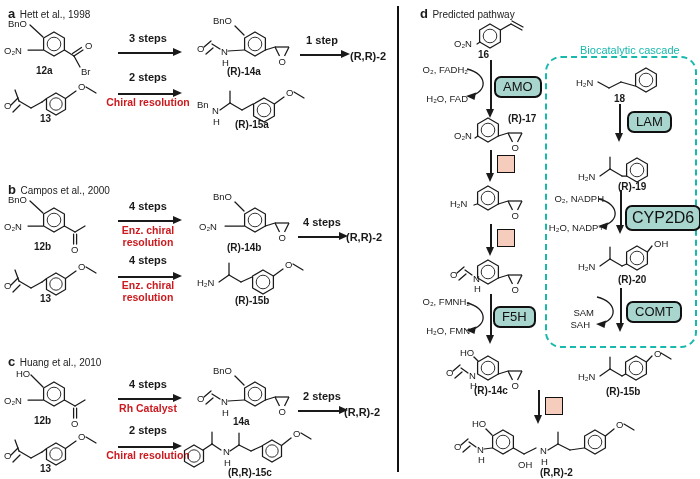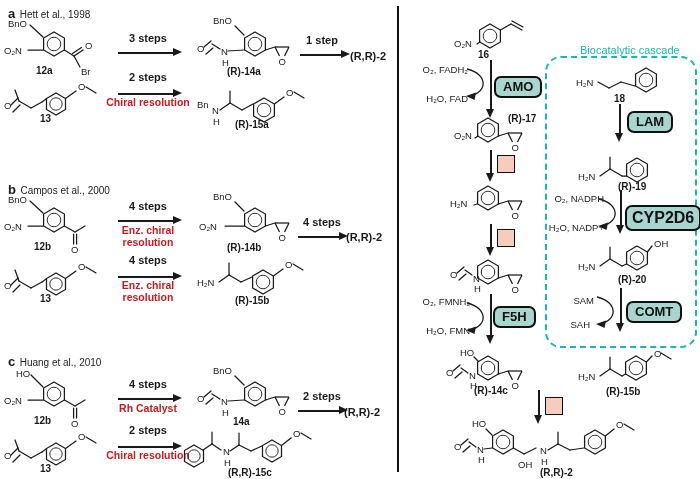--- a/index.html
+++ b/index.html
@@ -10,21 +10,21 @@
   .ptitle{font-size:10px;color:#222;white-space:nowrap;}
   .steps{font-weight:bold;font-size:11px;text-align:center;color:#1a1a1a;}
   .cond{font-weight:bold;font-size:10.5px;text-align:center;color:#cc1a1f;line-height:1.13;}
   .prod{font-weight:bold;font-size:11px;white-space:nowrap;}
   .harrow{height:1.7px;background:#1a1a1a;}
   .harrow:after{content:"";position:absolute;right:-8px;top:-3.6px;width:0;height:0;
     border-left:9px solid #1a1a1a;border-top:4.5px solid transparent;border-bottom:4.5px solid transparent;}
   .varrow{width:1.7px;background:#1a1a1a;}
   .varrow:after{content:"";position:absolute;bottom:-8px;left:-3.7px;width:0;height:0;
     border-top:9px solid #1a1a1a;border-left:4.5px solid transparent;border-right:4.5px solid transparent;}
-  .enzyme{background:#a8d5ce;border:2px solid #101010;border-radius:7px;font-weight:bold;
+  .enzyme{background:#a8d5ce;border:2px solid #101010;border-radius:7px;font-weight:normal;
     font-size:13px;padding:1px 7px;line-height:1.25;white-space:nowrap;color:#111;}
   .enzyme.small{font-size:16px;padding:1px 5px;}
   .psq{width:16px;height:16px;background:#f6cdbc;border:1.7px solid #101010;}
   .cascadebox{border:2.4px dashed #17b9ad;border-radius:16px;}
   .ctitle{color:#17b9ad;font-size:11px;white-space:nowrap;text-align:right;}
   .divider{width:1.6px;background:#111;}
   .coft{font-size:9.5px;text-align:right;white-space:nowrap;}
   .cof path{fill:none;stroke:#1a1a1a;stroke-width:1.3;}
   .cof polygon{fill:#1a1a1a;stroke:none;}
   svg.mol{position:absolute;overflow:visible;}
@@ -314,20 +314,24 @@
     </g>
     <text x="45" y="37">N</text>
     <text x="46" y="48">H</text>
     <use href="#ring11" x="94" y="33"></use>
     <text x="115" y="19">O</text>
     <text class="lb" x="50" y="58">(R,R)-15c</text>
   </svg>
 
   <div class="abs divider" style="left:397px;top:6px;height:466px;"></div>
 
+  <div class="abs" style="left:420px;top:4px;">
+    <span class="pletter">d</span>
+    <span class="ptitle">Predicted pathway</span>
+  </div>
 
   <svg class="mol" style="left:432px;top:16px;" width="110" height="48">
     <use href="#ring12" x="58" y="20"></use>
     <text x="22" y="31">O₂N</text>
     <g>
       <line x1="45" y1="28" x2="48" y2="26"></line>
         <line x1="68.4" y1="14" x2="79" y2="8"></line>
       <line x1="79" y1="8" x2="90" y2="14"></line>
         <line x1="80" y1="5" x2="91" y2="11"></line>
     </g>
@@ -455,21 +459,21 @@
         <line x1="40" y1="30" x2="50" y2="23"></line>
       <line x1="50" y1="23" x2="50" y2="11"></line>
         <line x1="50" y1="23" x2="62" y2="30"></line>
       <line x1="62" y1="30" x2="66.6" y2="28"></line>
     </g>
     <text x="94" y="11">OH</text>
     <text x="18" y="34">H₂N</text>
     <text class="lb" x="58" y="47">(R)-20</text>
   </svg>
 
-  <div class="abs coft" style="left:560px;top:295px;width:34px;text-align:right;">SAM</div>
+  <div class="abs coft" style="left:560px;top:307px;width:34px;text-align:right;">SAM</div>
   <div class="abs varrow" style="left:620px;top:288px;height:36px;"></div>
   <svg class="abs cof" style="left:596px;top:294px;" width="26" height="34">
     <path d="M1,3 C22,8 22,26 4,30"></path>
       <polygon points="0,30 10,26.5 8.5,34"></polygon>
   </svg>
   <div class="abs coft" style="left:556px;top:319px;width:34px;">SAH</div>
   <div class="abs enzyme" style="left:626px;top:301px;">COMT</div>
 
   <svg class="mol" style="left:560px;top:346px;" width="134" height="52">
     <use href="#ring12" x="76" y="22"></use>

